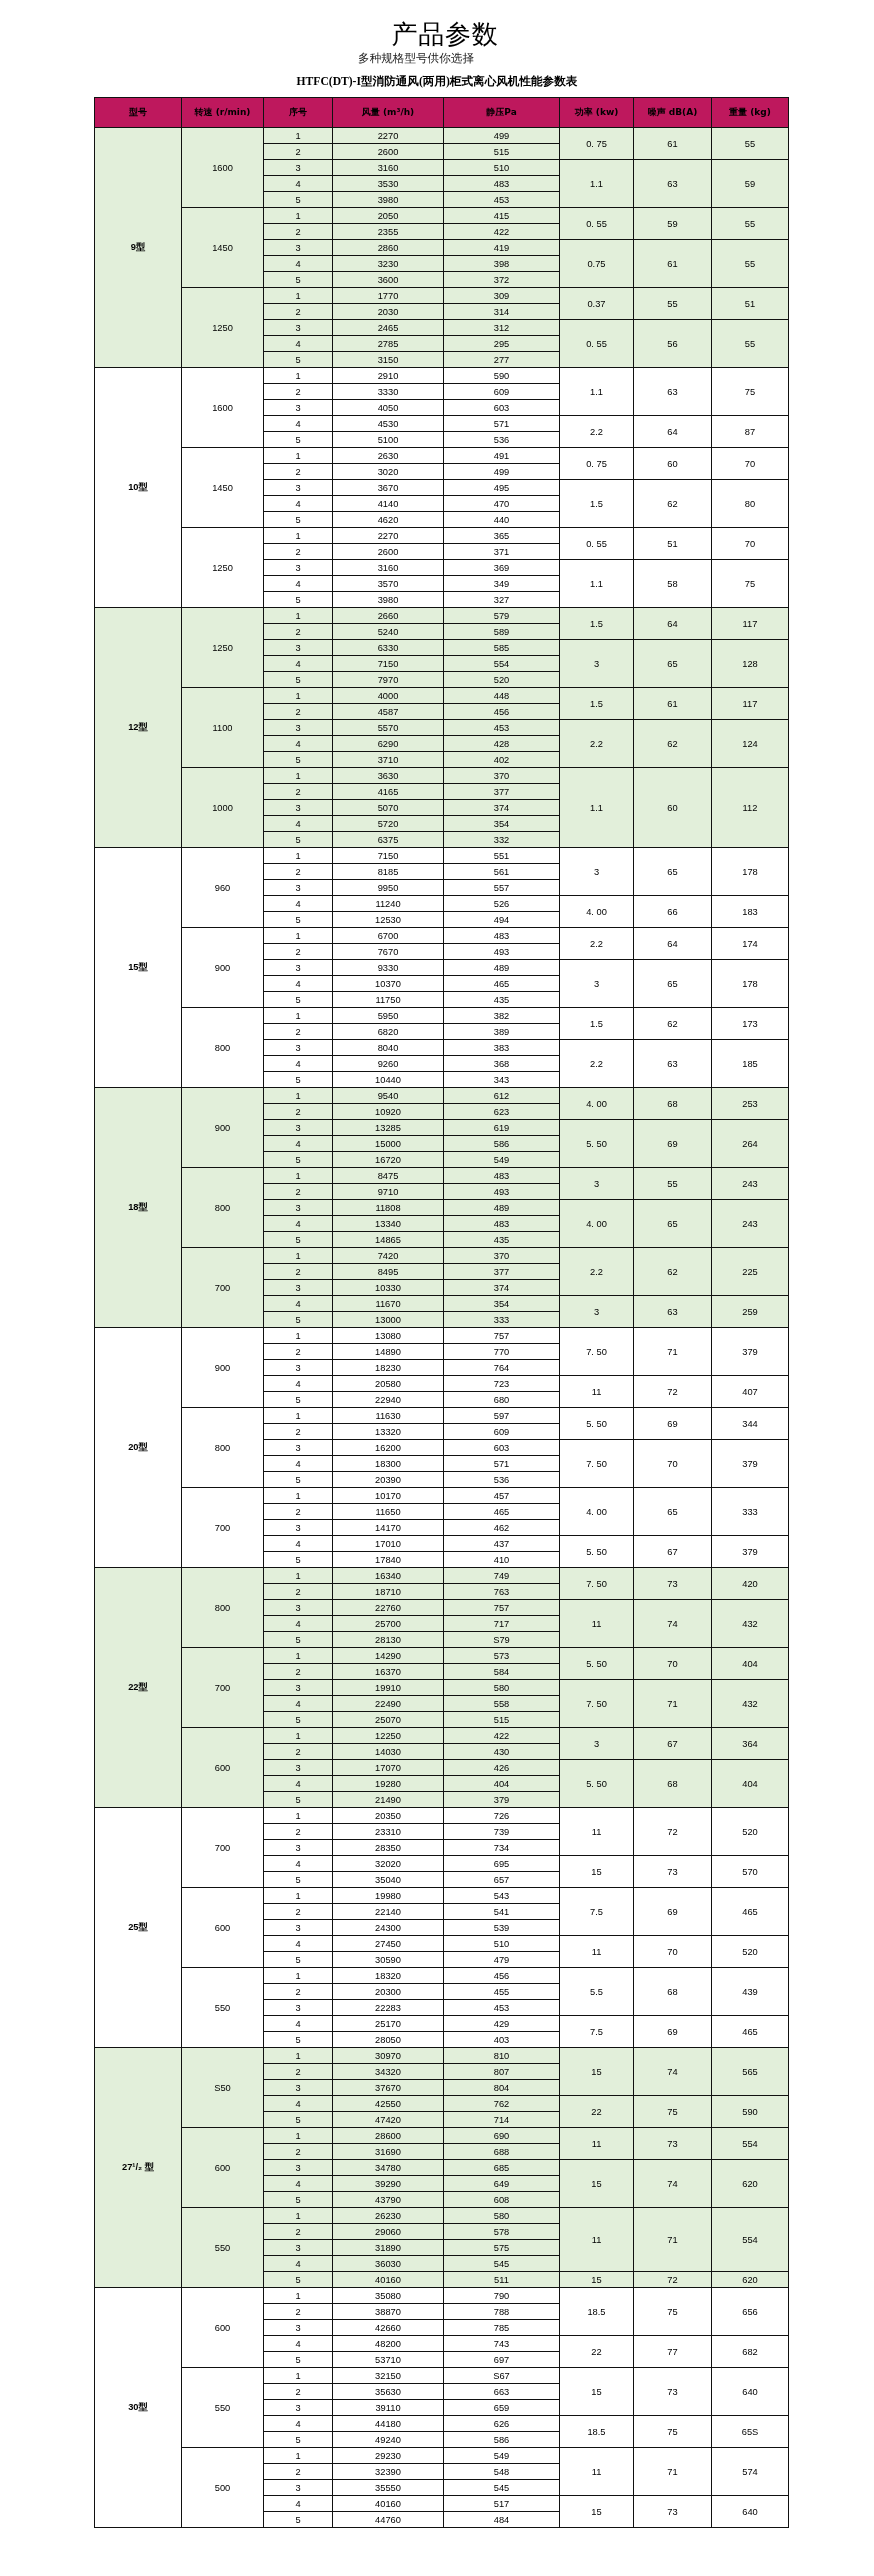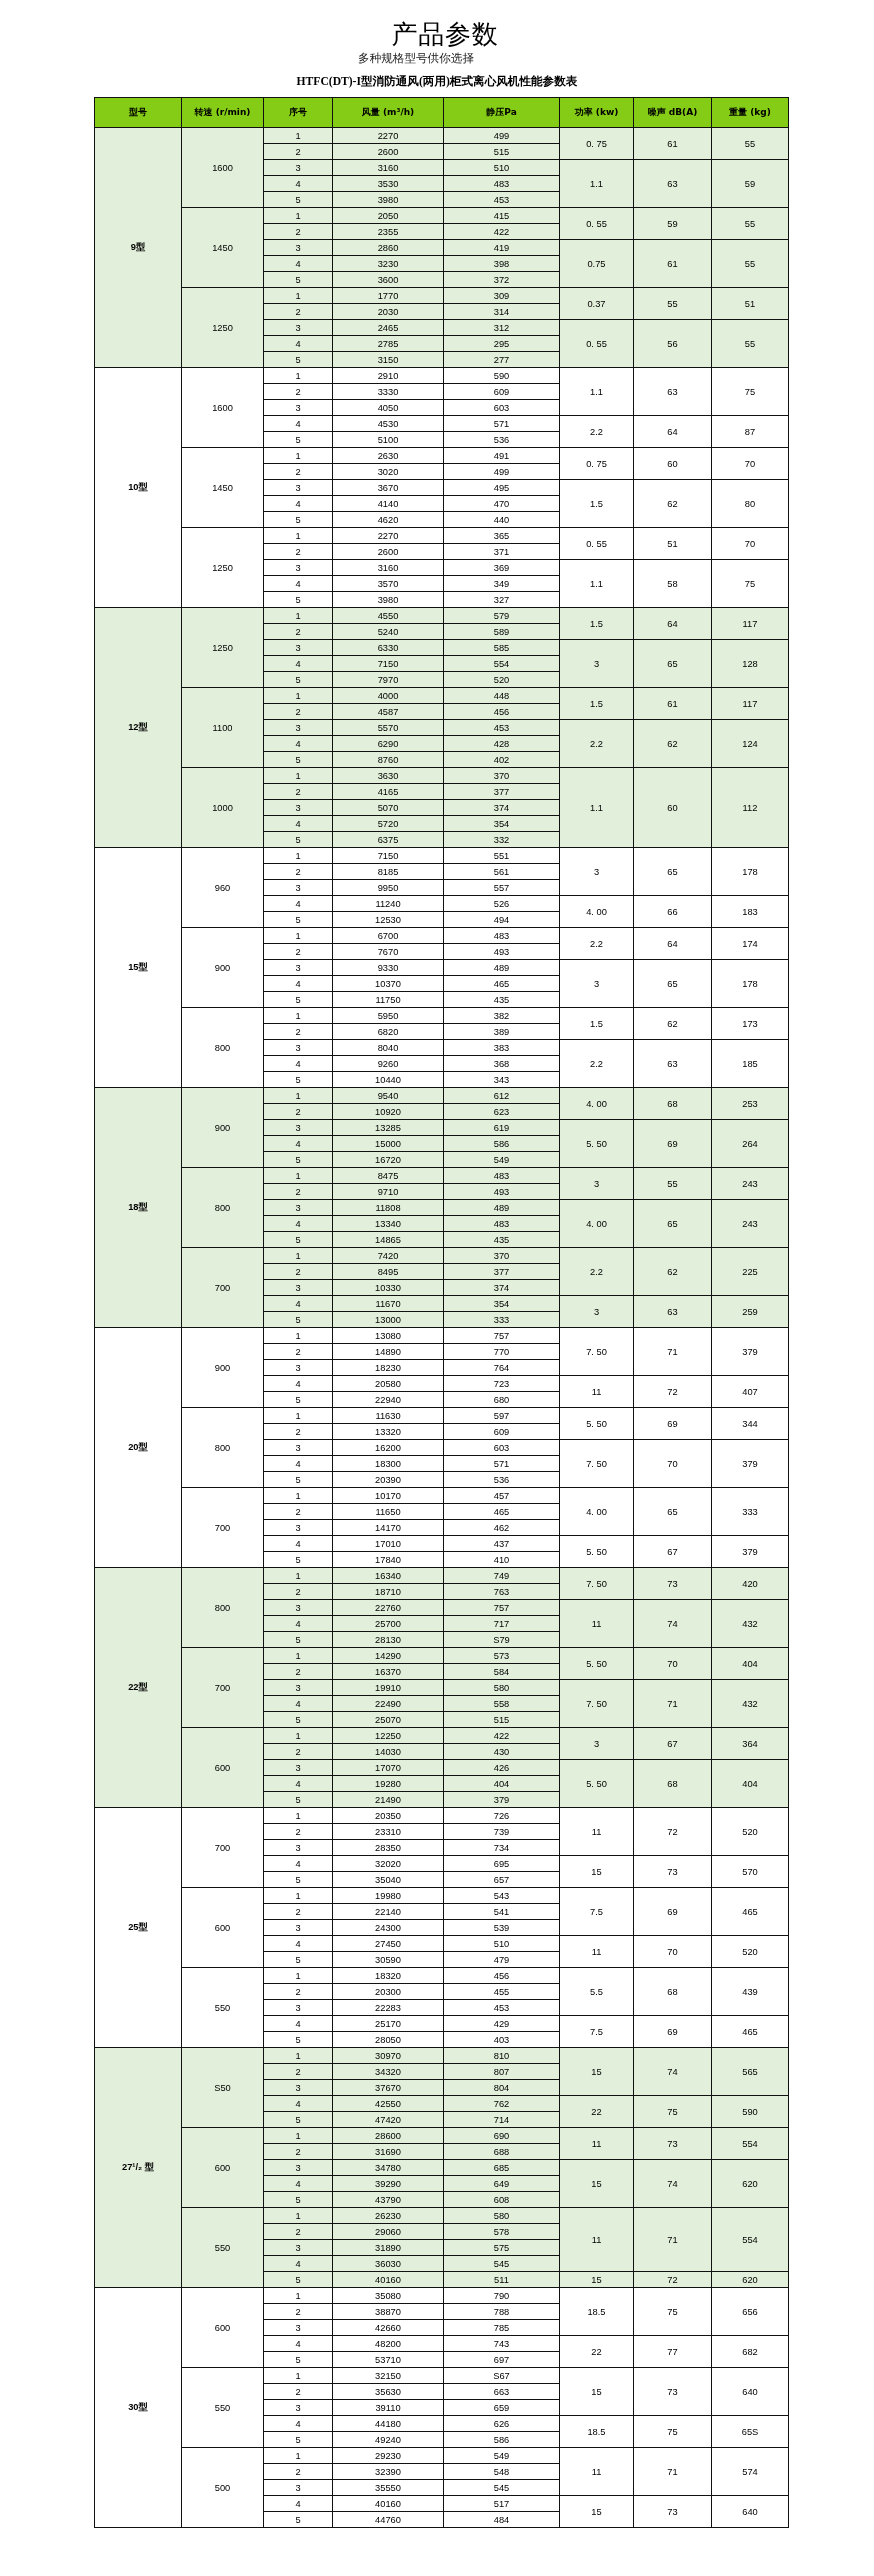--- a/index.html
+++ b/index.html
@@ -2,21 +2,21 @@
 <html style="font-size:12.4px"><head>
 <meta charset="utf-8">
 <style>
   html, body { margin:0; padding:0; background:#ffffff; }
   body { width:874px; height:2576px; position:relative; font-family:"Liberation Sans","DejaVu Sans",sans-serif; color:#000; }
   .title { position:absolute; top:17px; left:8px; width:874px; text-align:center; font-size:26px; font-family:"DejaVu Sans",sans-serif; letter-spacing:0.8px; }
   .subtitle { position:absolute; top:51px; left:0; width:832px; text-align:center; font-size:11.6px; font-family:"DejaVu Sans",sans-serif; color:#222; }
   .caption { position:absolute; top:74px; left:0; width:874px; text-align:center; font-size:11.6px; font-weight:bold; font-family:Liberation Serif, serif; }
   table.spec { position:absolute; top:97px; left:94px; width:693px; border-collapse:collapse; table-layout:fixed; }
   table.spec th, table.spec td { border:1.2px solid #111; text-align:center; vertical-align:middle; padding:0; font-size:9.3px; font-family:"Liberation Sans Narrow","Liberation Sans",sans-serif; }
-  table.spec th { height:29px; font-size:9px; font-weight:bold; background:#84cc16; font-family:"DejaVu Sans",sans-serif; line-height:11.6px; }
+  table.spec th { height:29px; font-size:9px; font-weight:bold; background:#be185d; font-family:"DejaVu Sans",sans-serif; line-height:11.6px; }
   table.spec td { height:15px; }
   tr.g td { background:#e2efda; }
   td.model { font-weight:bold; font-size:9.3px;margin-left:16px; }
   td.speed { font-size:9.3px; }
 </style>
 </head>
 <body>
 
 <div class="title">产品参数</div>
 <div class="subtitle">多种规格型号供你选择</div>
@@ -237,21 +237,21 @@
       </tr>
       <tr class="w">
         <td>5</td>
         <td>3980</td>
         <td>327</td>
       </tr>
       <tr class="g">
         <td rowspan="15" class="model">12型</td>
         <td rowspan="5" class="speed">1250</td>
         <td>1</td>
-        <td>4550</td>
+        <td>2660</td>
         <td>579</td>
         <td rowspan="2">1.5</td>
         <td rowspan="2">64</td>
         <td rowspan="2">117</td>
       </tr>
       <tr class="g">
         <td>2</td>
         <td>5240</td>
         <td>589</td>
       </tr>
@@ -295,21 +295,21 @@
         <td rowspan="3">62</td>
         <td rowspan="3">124</td>
       </tr>
       <tr class="g">
         <td>4</td>
         <td>6290</td>
         <td>428</td>
       </tr>
       <tr class="g">
         <td>5</td>
-        <td>8760</td>
+        <td>3710</td>
         <td>402</td>
       </tr>
       <tr class="g">
         <td rowspan="5" class="speed">1000</td>
         <td>1</td>
         <td>3630</td>
         <td>370</td>
         <td rowspan="5">1.1</td>
         <td rowspan="5">60</td>
         <td rowspan="5">112</td>

